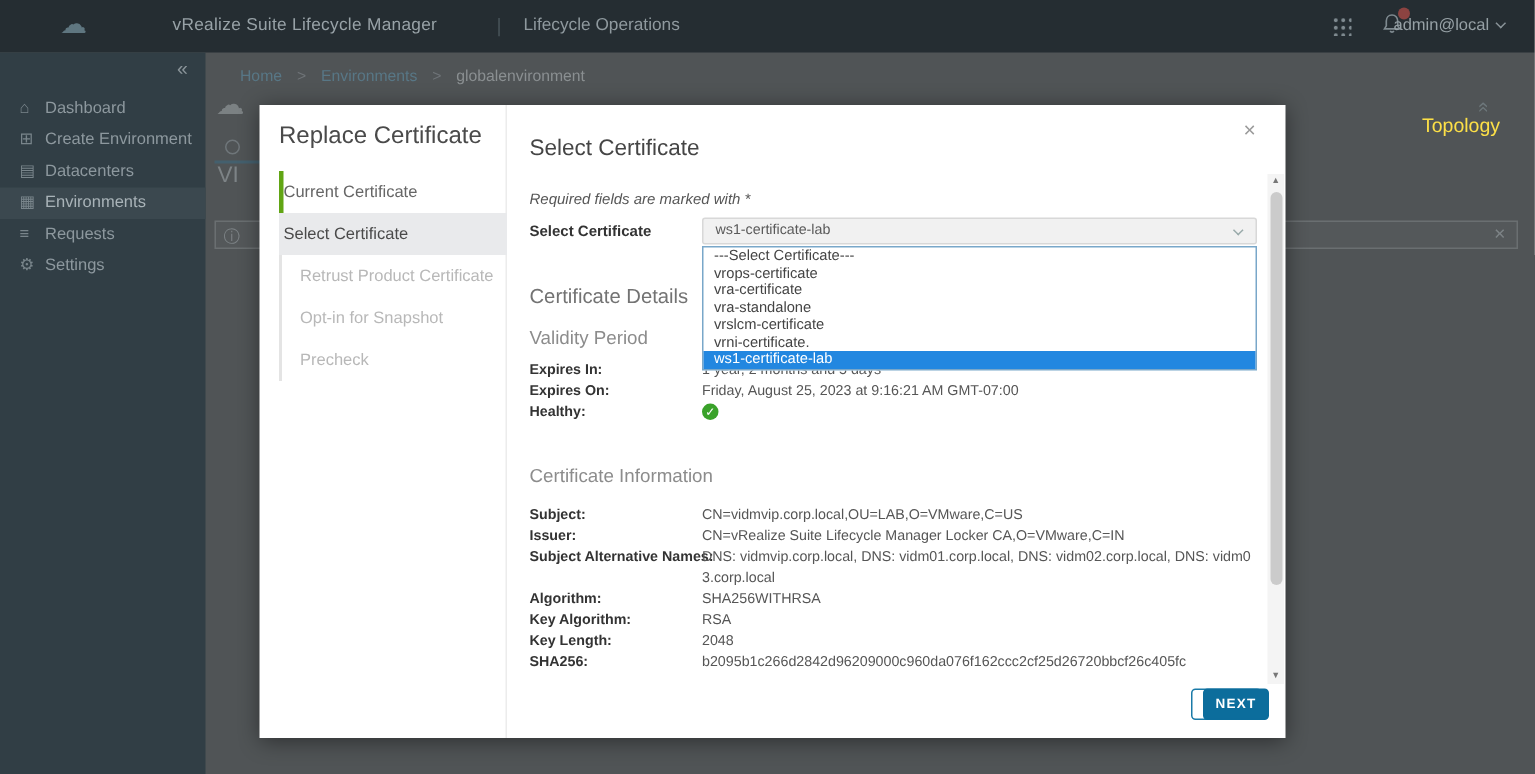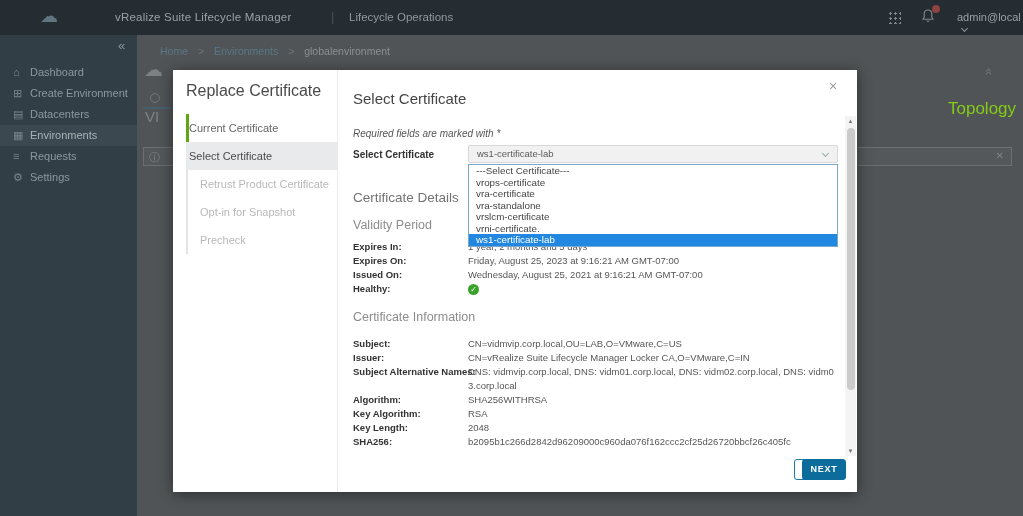--- a/index.html
+++ b/index.html
@@ -10,38 +10,38 @@
   .hdr { position:absolute; left:0; top:0; width:1023px; height:35px; background:#252d32; color:#97a1a6; }
   .hdr-logo { position:absolute; left:40px; top:5px; font-size:18px; color:#5f7680; }
   .hdr-product { position:absolute; left:115px; top:11px; font-size:11.5px; color:#98a2a7; letter-spacing:.2px; }
   .hdr-sep { position:absolute; left:331px; top:9px; color:#465258; font-size:13px; }
   .hdr-service { position:absolute; left:349px; top:11px; font-size:11.5px; color:#8f999e; }
   .grid-icon { position:absolute; left:888px; top:11px; width:13px; height:13px;
     background-image:radial-gradient(circle,#7f8a90 1.2px,transparent 1.4px); background-size:5px 5px; }
   .bell-wrap { position:absolute; left:920px; top:8px; width:18px; height:18px; }
   .bell-svg { stroke:#7f8a90; fill:none; }
   .badge { position:absolute; right:-2px; top:-3px; width:8px; height:8px; border-radius:50%; background:#8c4341; }
-  .user-menu { position:absolute; left:957px; top:11px; font-size:11px; color:#96a0a5; cursor:pointer; }
+  .user-menu { position:absolute; left:929px; top:11px; font-size:11px; color:#96a0a5; cursor:pointer; }
   .chev { display:inline-block; width:5px; height:5px; border-right:1.5px solid #8a9499; border-bottom:1.5px solid #8a9499; transform:rotate(45deg); vertical-align:2px; margin-left:5px; }
 
   .sidebar { position:absolute; left:0; top:35px; width:137px; height:481px; background:#313e45; }
   .side-collapse { position:absolute; left:118px; top:3px; color:#8a9499; font-size:13px; cursor:pointer; }
   .side-list { position:absolute; left:0; top:27px; width:137px; }
   .side-item { height:21px; line-height:21px; padding-left:13px; font-size:11px; color:#8d989e; cursor:pointer; white-space:nowrap; }
   .side-item.selected { background:#3b484f; color:#a9b3b8; }
   .side-ico { display:inline-block; width:17px; font-size:11px; color:#79858b; }
 
   .breadcrumb { position:absolute; left:160px; top:45px; font-size:10.5px; color:#8a8f91; }
   .crumb-link { color:#587786; cursor:pointer; }
   .crumb-sep { color:#6f7478; margin:0 7px; }
   .page-cloud { position:absolute; left:144px; top:58px; font-size:19px; color:#7b8183; }
   .page-partial-title { position:absolute; left:145px; top:108px; font-size:15px; color:#7d8386; }
   .tab-circle { position:absolute; left:150px; top:93px; width:10px; height:10px; border:1.5px solid #6f767a; border-radius:50%; }
   .tab-underline { position:absolute; left:143px; top:107px; width:32px; height:2px; background:#44606e; }
-  .tab-topology { position:absolute; left:948px; top:99px; font-size:17px; color:#84cc16; cursor:pointer; }
+  .tab-topology { position:absolute; left:948px; top:76px; font-size:13px; color:#fde047; cursor:pointer; }
   .dbl-chev { position:absolute; left:986px; top:64px; color:#6e787c; font-size:13px; transform:rotate(90deg); cursor:pointer; }
   .info-banner { position:absolute; left:143px; top:147px; width:869px; height:19px; background:#54585a; border:1px solid #6a6f71; }
   .banner-i { position:absolute; left:5px; top:2px; font-size:11px; color:#7d8386; }
   .banner-x { position:absolute; right:7px; top:2px; font-size:10px; color:#7d8386; cursor:pointer; }
 
   
   .modal { position:absolute; left:173px; top:70px; width:684px; height:422px; background:#ffffff; box-shadow:0 2px 14px rgba(0,0,0,.45); }
   .modal-title { position:absolute; left:13px; top:12px; font-size:16px; color:#4a4a4a; }
   .modal-close { position:absolute; left:656px; top:8px; font-size:14px; color:#9b9b9b; cursor:pointer; }
   .steps-panel { position:absolute; left:0; top:0; width:165px; height:422px; border-right:1px solid #ececec; }
@@ -161,21 +161,20 @@
         <div class="dd-option">vrslcm-certificate</div>
         <div class="dd-option">vrni-certificate.</div>
         <div class="dd-option selected">ws1-certificate-lab</div>
       </div>
 
       <div class="sec-details">Certificate Details</div>
       <div class="sec-validity">Validity Period</div>
       <div class="rows validity">
         <div class="row"><span class="lbl">Expires In:</span><span class="val">1 year, 2 months and 5 days</span></div>
         <div class="row"><span class="lbl">Expires On:</span><span class="val">Friday, August 25, 2023 at 9:16:21 AM GMT-07:00</span></div>
-        <div class="row"><span class="lbl">Issued On:</span><span class="val">Wednesday, August 25, 2021 at 9:16:21 AM GMT-07:00</span></div>
         <div class="row"><span class="lbl">Healthy:</span><span class="val"><span class="check-circle">✓</span></span></div>
       </div>
 
       <div class="sec-info">Certificate Information</div>
       <div class="rows certinfo">
         <div class="row"><span class="lbl">Subject:</span><span class="val">CN=vidmvip.corp.local,OU=LAB,O=VMware,C=US</span></div>
         <div class="row"><span class="lbl">Issuer:</span><span class="val">CN=vRealize Suite Lifecycle Manager Locker CA,O=VMware,C=IN</span></div>
         <div class="row"><span class="lbl">Subject Alternative Names:</span><span class="val">DNS: vidmvip.corp.local, DNS: vidm01.corp.local, DNS: vidm02.corp.local, DNS: vidm03.corp.local</span></div>
         <div class="row"><span class="lbl">Algorithm:</span><span class="val">SHA256WITHRSA</span></div>
         <div class="row"><span class="lbl">Key Algorithm:</span><span class="val">RSA</span></div>

